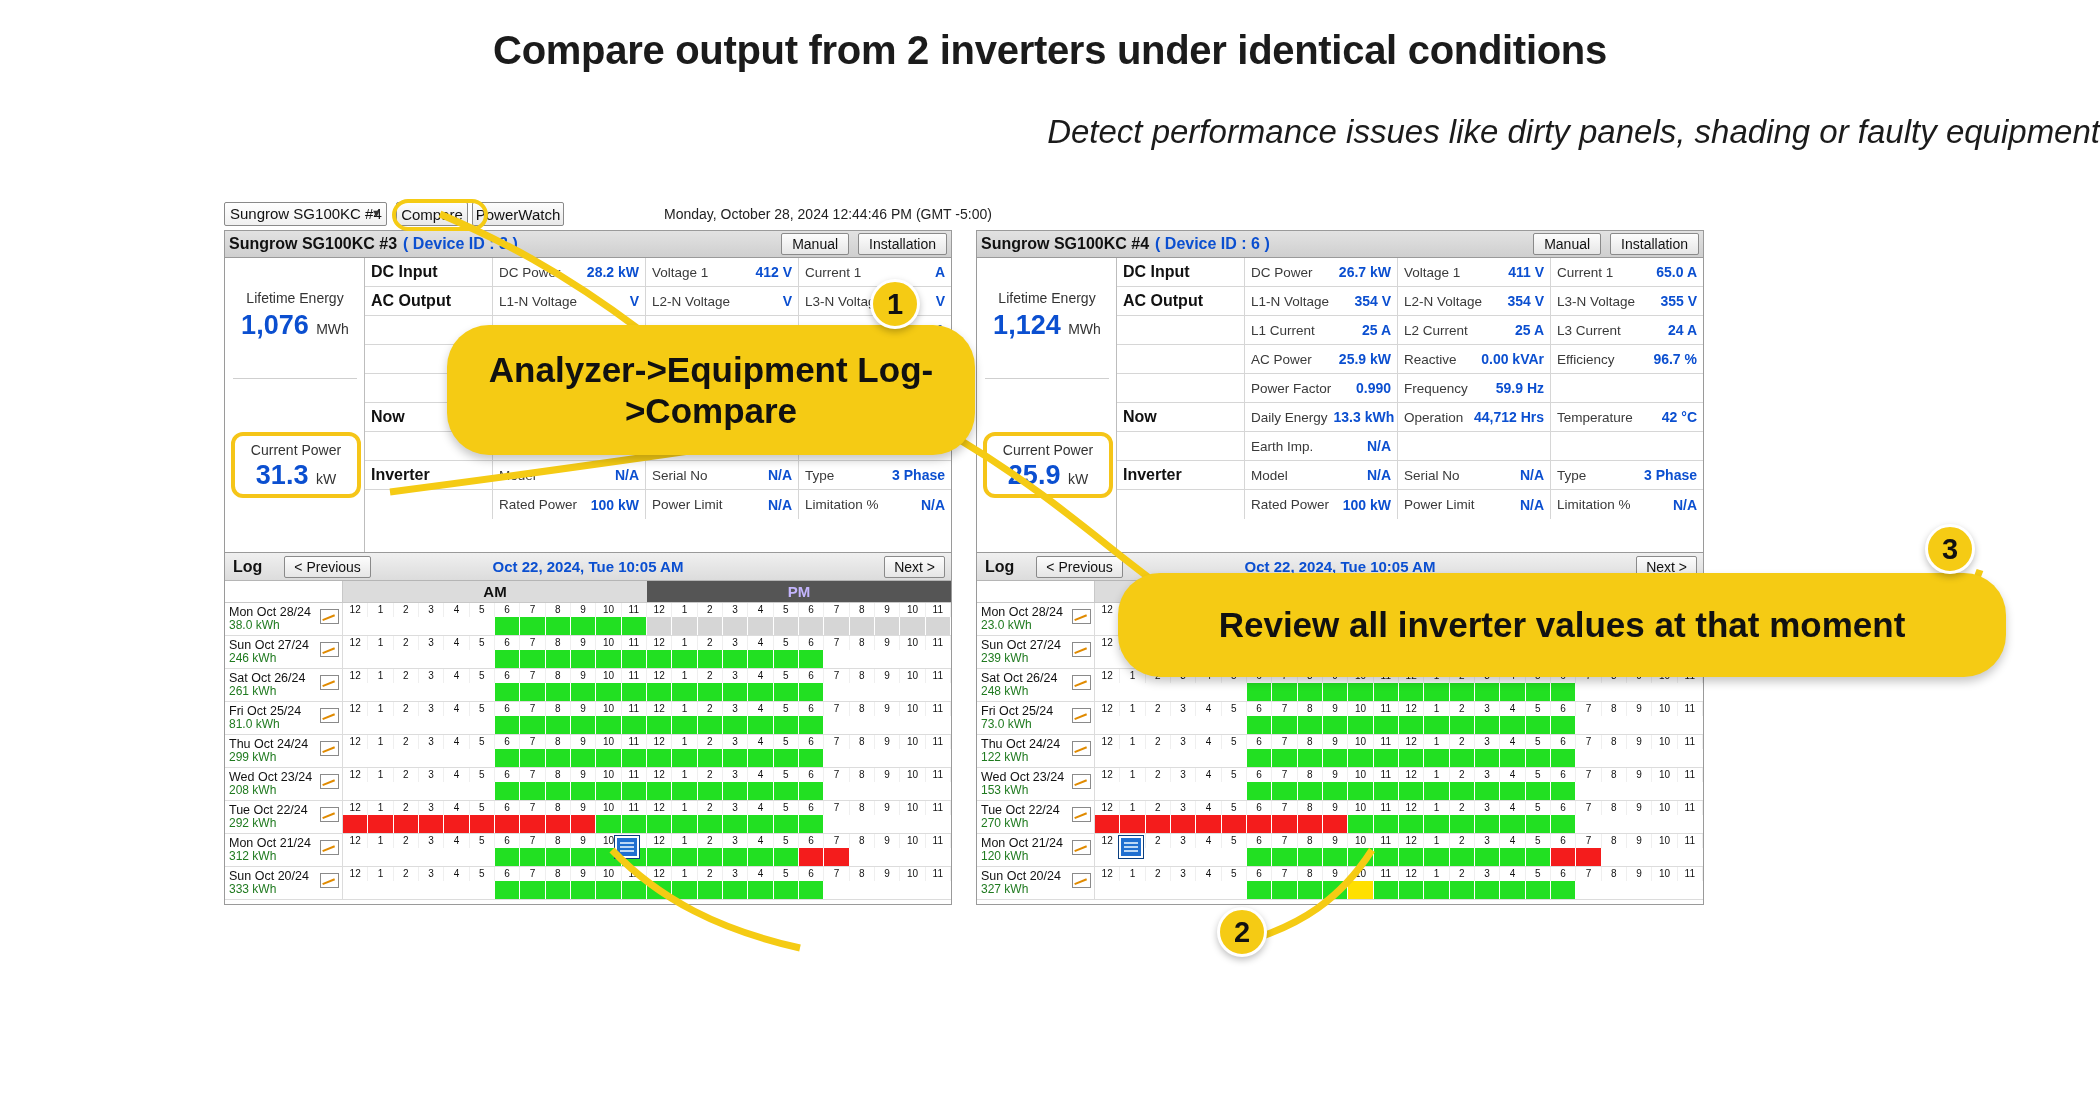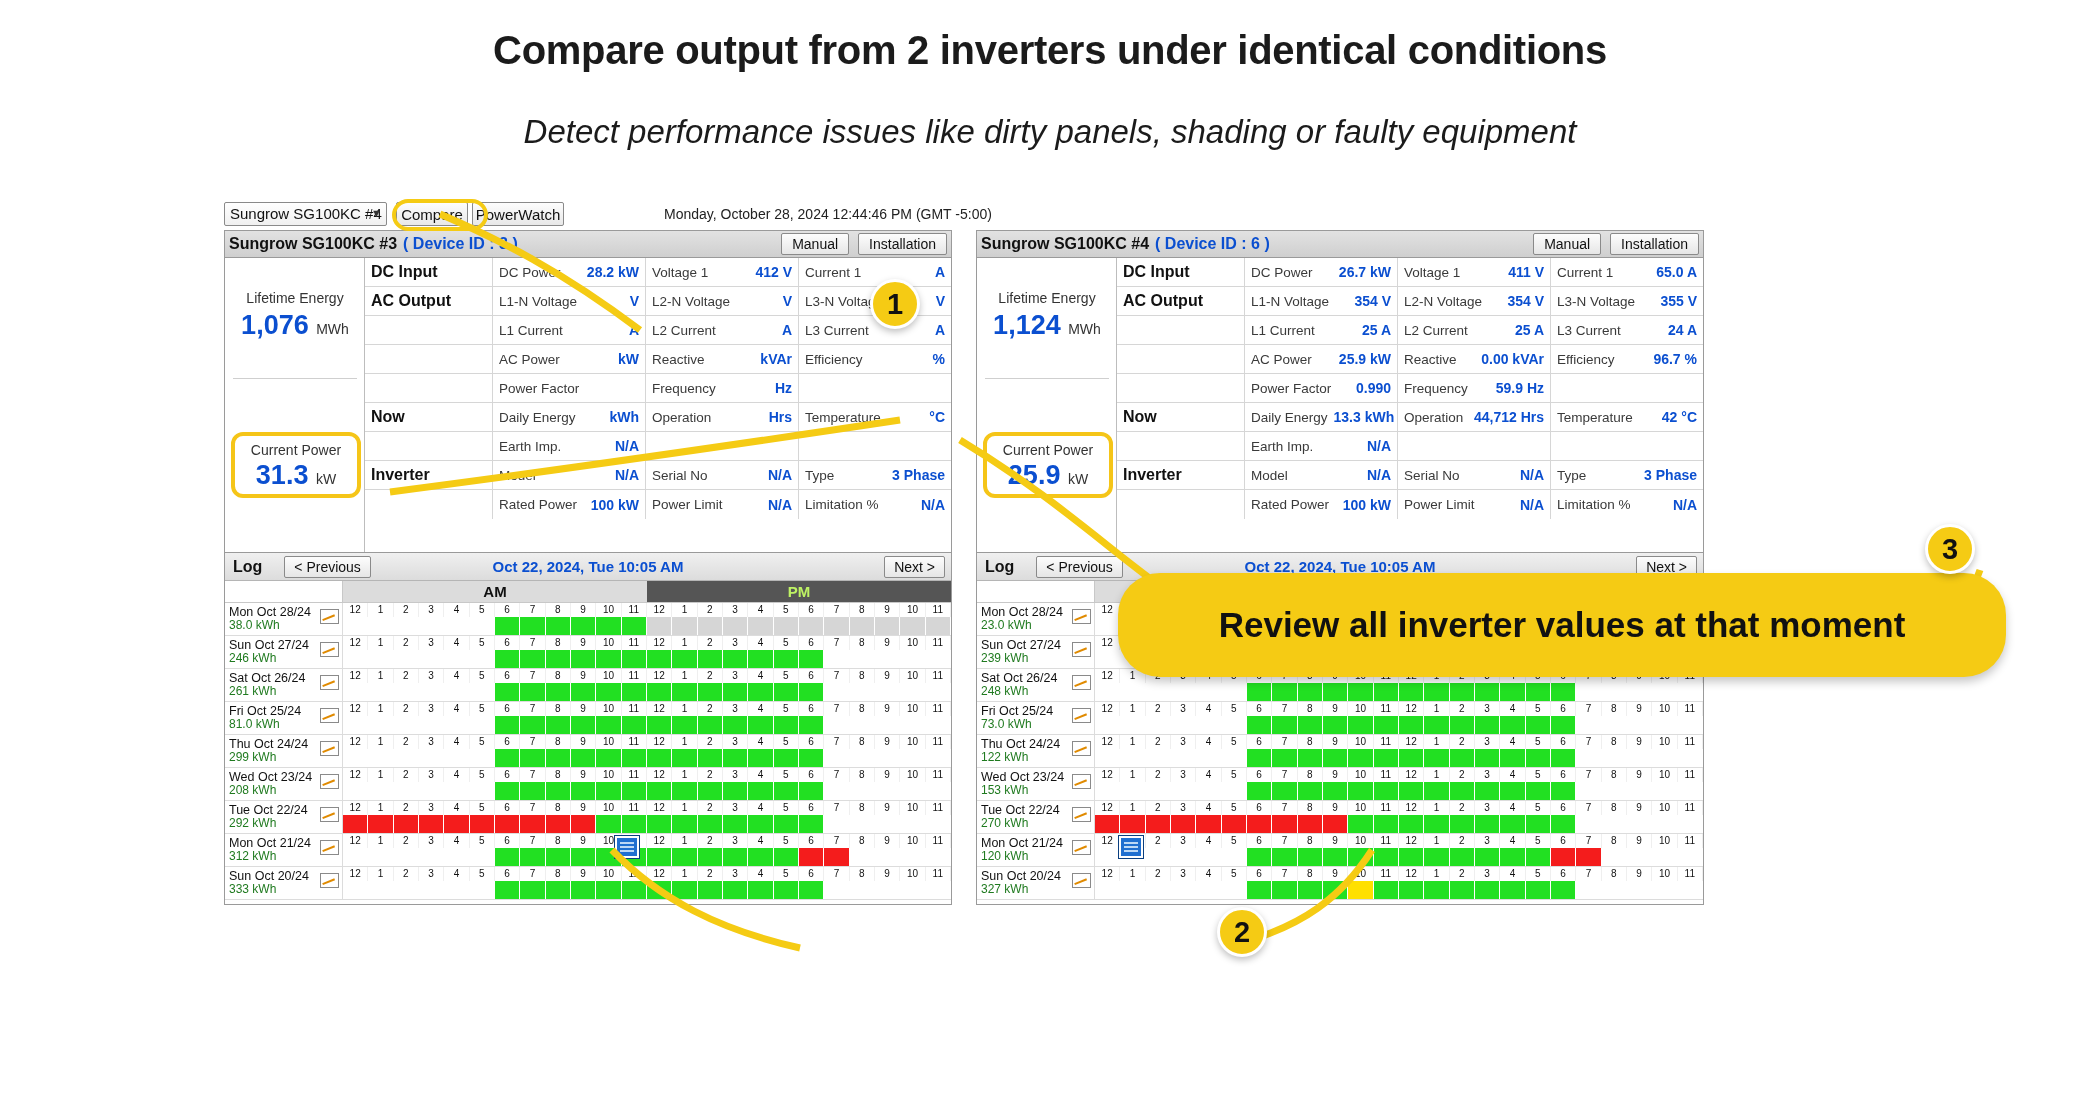--- a/index.html
+++ b/index.html
@@ -12,21 +12,21 @@
   }
   .page { position: relative; width: 2100px; height: 1098px; }
 
   .headline {
     position: absolute; top: 28px; left: 0; width: 2100px;
     text-align: center; font-size: 40px; font-weight: bold; color: #1b1b1b;
     letter-spacing: -0.3px;
   }
   .subhead {
     position: absolute; top: 113px; left: 0; width: 2100px;
-    text-align: center; font-size: 33px; font-style: italic; color: #1b1b1b;
+    text-align: right; font-size: 33px; font-style: italic; color: #1b1b1b;
   }
 
   
   .shot { position: absolute; left: 224px; top: 200px; width: 1480px; height: 705px; }
 
   
   .toolbar { position: absolute; left: 0; top: 0; width: 728px; height: 30px; }
   .sel {
     position: absolute; left: 0; top: 2px; width: 163px; height: 24px;
     border: 1px solid #8a8a8a; background: linear-gradient(#ffffff,#f0f0f0);
@@ -127,21 +127,21 @@
   .logbar .prev, .logbar .next {
     border: 1px solid #8a8a8a; background: linear-gradient(#fdfdfd,#e6e6e6);
     font-size: 14px; padding: 2px 9px; color: #111; border-radius: 2px;
   }
   .logbar .prev { margin-left: 22px; }
   .logbar .dt { position: absolute; left: 0; right: 0; text-align: center; font-size: 15px; font-weight: bold; color: #0b4fd0; pointer-events: none; }
   .logbar .next { position: absolute; right: 6px; }
 
   .ampm { display: flex; height: 22px; border-bottom: 1px solid #c8c8c8; }
   .ampm .lbl-left { width: 118px; border-right: 1px solid #c8c8c8; background: #fff; }
-  .ampm .am, .ampm .pm { flex: 1 1 0; color: #bef264; font-size: 15px; font-weight: bold; display: flex; align-items: center; justify-content: center; }
+  .ampm .am, .ampm .pm { flex: 1 1 0; color: #c4b5fd; font-size: 15px; font-weight: bold; display: flex; align-items: center; justify-content: center; }
   .ampm .am { background: #dcdcdc; color: #111; }
   .ampm .pm { background: #555; }
 
   .logrow { display: flex; height: 33px; border-bottom: 1px solid #dcdcdc; }
   .rl { width: 118px; min-width: 118px; border-right: 1px solid #dcdcdc; padding: 2px 2px 0 4px; position: relative; }
   .rl .d { font-size: 12.5px; color: #111; line-height: 14px; }
   .rl .e { font-size: 12px; color: #1f7a1f; line-height: 13px; }
   .rl .ic {
     position: absolute; right: 3px; top: 6px; width: 19px; height: 15px;
     border: 1px solid #8a8a8a; background: #fff;
@@ -1810,19 +1810,20 @@
     <path d="M 440 214 C 500 240, 560 270, 640 330" stroke="#f5cb14" stroke-width="7" fill="none"></path>
     <path d="M 390 492 C 560 470, 700 450, 900 420" stroke="#f5cb14" stroke-width="7" fill="none"></path>
     <path d="M 960 440 C 1060 500, 1120 560, 1180 600" stroke="#f5cb14" stroke-width="7" fill="none"></path>
     <path d="M 612 850 C 660 900, 720 930, 800 948" stroke="#f5cb14" stroke-width="7" fill="none"></path>
     <path d="M 1372 850 C 1340 900, 1300 925, 1250 940" stroke="#f5cb14" stroke-width="7" fill="none"></path>
     <path d="M 1980 570 C 1975 585, 1970 595, 1960 605" stroke="#f5cb14" stroke-width="7" fill="none"></path>
   </svg>
 
   <div class="hl-compare"></div>
 
+  <div class="callout" id="callout-1">Analyzer-&gt;Equipment Log-&gt;Compare</div>
   <div class="callout" id="callout-3">Review all inverter values at that moment</div>
 
   <div class="badge" id="badge-1">1</div>
   <div class="badge" id="badge-2">2</div>
   <div class="badge" id="badge-3">3</div>
 
 </div>
 
 </body></html>

